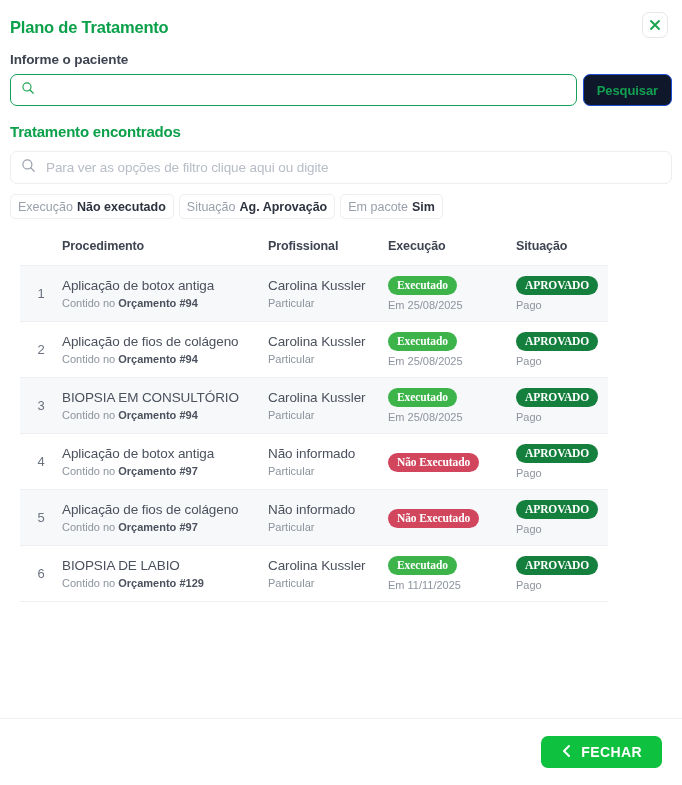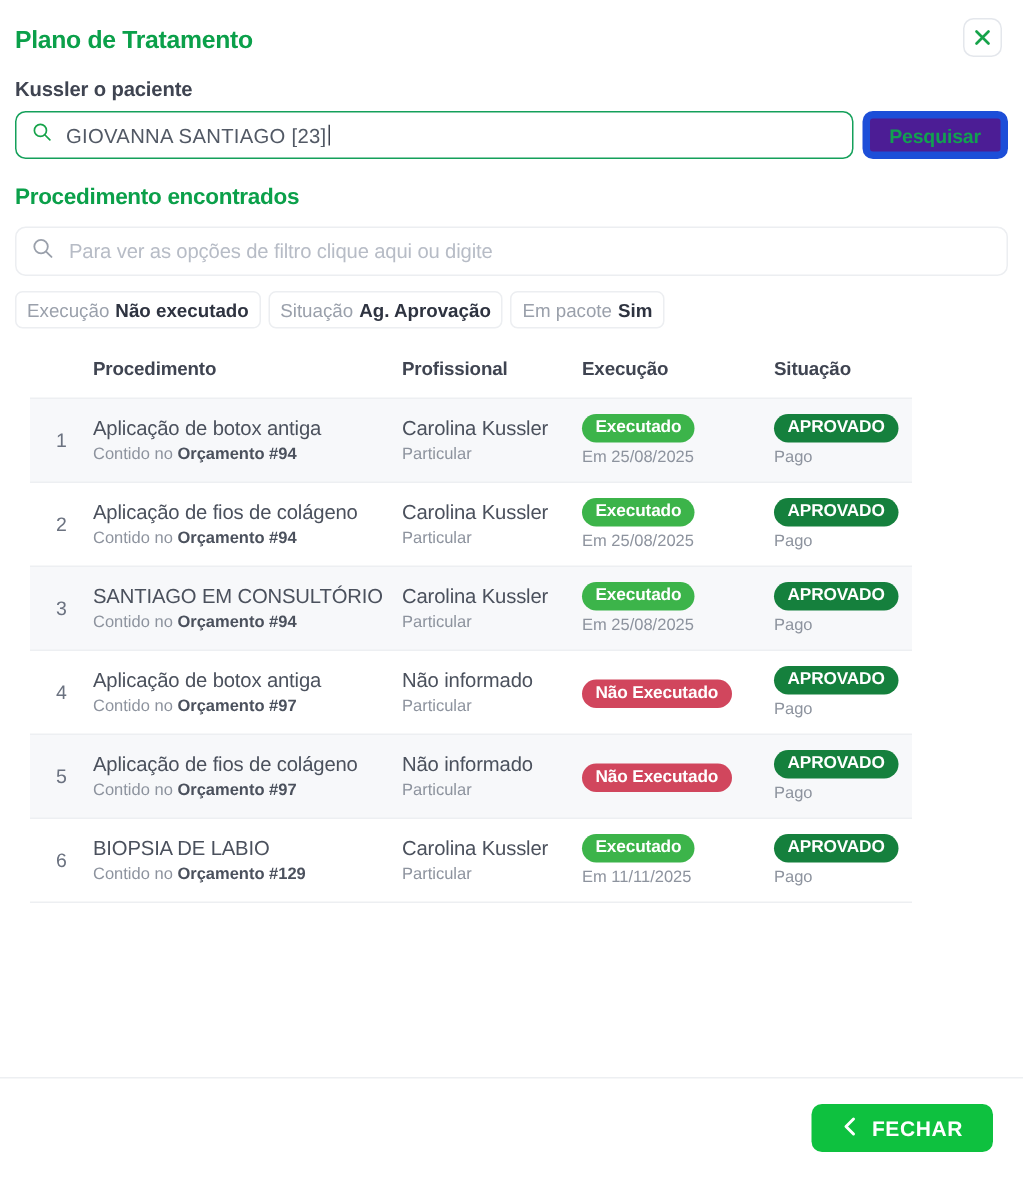--- a/index.html
+++ b/index.html
@@ -100,23 +100,23 @@
     content: "";
     display: inline-block;
     width: 1px;
     height: 14px;
     background: #3f4451;
     vertical-align: -2px;
     margin-left: 1px;
   }
   .search-btn {
     flex: 0 0 auto;
-    border: 5px solid #1d4ed8;
+    border: 1px solid #1d4ed8;
     border-radius: 7px;
-    background: #4c1d95;
+    background: #0f172a;
     color: #12a050;
     font-size: 13px;
     font-weight: bold;
     font-family: "Liberation Sans", sans-serif;
     padding: 0 13px;
     cursor: pointer;
     letter-spacing: -0.1px;
   }
 
   .section-title {
@@ -234,20 +234,21 @@
   .badge {
     display: inline-block;
     border-radius: 11px;
     color: #ffffff;
     font-size: 11.5px;
     font-weight: bold;
     padding: 3px 9px 4px;
     line-height: 12px;
     letter-spacing: -0.1px;
     white-space: nowrap;
+    font-family: Liberation Serif, serif;
   }
   .badge.exec-yes { background: #3cb44a; }
   .badge.exec-no  { background: #d1465d; }
   .badge.approved { background: #15803d; }
 
   .cell-sub {
     font-size: 11px;
     color: #8d939e;
     margin-top: 4px;
     line-height: 13px;
@@ -293,36 +294,35 @@
       <span>
         <svg width="12" height="12" viewBox="0 0 12 12">
           <path d="M2 2 L10 10 M10 2 L2 10" stroke="#16a34a" stroke-width="1.8" stroke-linecap="round" fill="none"></path>
         </svg>
       </span>
     </div>
   </div>
 
   <div class="modal-body">
 
-    <div class="field-label">Kussler o paciente</div>
+    <div class="field-label">Informe o paciente</div>
 
     <div class="patient-row">
       <div class="patient-input">
         <span>
           <svg width="14" height="14" viewBox="0 0 16 16">
             <circle cx="6.8" cy="6.8" r="4.6" stroke="#16a34a" stroke-width="1.3" fill="none"></circle>
             <path d="M10.3 10.3 L14 14" stroke="#16a34a" stroke-width="1.3" stroke-linecap="round"></path>
           </svg>
         </span>
-        <span class="value">GIOVANNA SANTIAGO [23]</span>
       </div>
       <button class="search-btn">Pesquisar</button>
     </div>
 
-    <div class="section-title">Procedimento encontrados</div>
+    <div class="section-title">Tratamento encontrados</div>
 
     <div class="filter-input">
       <span>
         <svg width="15" height="15" viewBox="0 0 16 16">
           <circle cx="6.8" cy="6.8" r="4.8" stroke="#9aa0ab" stroke-width="1.3" fill="none"></circle>
           <path d="M10.4 10.4 L14.2 14.2" stroke="#9aa0ab" stroke-width="1.3" stroke-linecap="round"></path>
         </svg>
       </span>
       <span class="placeholder">Para ver as opções de filtro clique aqui ou digite</span>
     </div>
@@ -383,21 +383,21 @@
               <td>
                 <div class="prof-name">Carolina Kussler</div>
                 <div class="prof-sub">Particular</div>
               </td>
               <td><span class="badge exec-yes">Executado</span><div class="cell-sub">Em 25/08/2025</div></td>
               <td><span class="badge approved">APROVADO</span><div class="cell-sub">Pago</div></td>
             </tr>
             <tr class="row-odd">
               <td class="num">3</td>
               <td>
-                <div class="proc-name">SANTIAGO EM CONSULTÓRIO</div>
+                <div class="proc-name">BIOPSIA EM CONSULTÓRIO</div>
                 <div class="proc-sub"><span>Contido no </span><b>Orçamento #94</b></div>
               </td>
               <td>
                 <div class="prof-name">Carolina Kussler</div>
                 <div class="prof-sub">Particular</div>
               </td>
               <td><span class="badge exec-yes">Executado</span><div class="cell-sub">Em 25/08/2025</div></td>
               <td><span class="badge approved">APROVADO</span><div class="cell-sub">Pago</div></td>
             </tr>
             <tr class="row-even">

